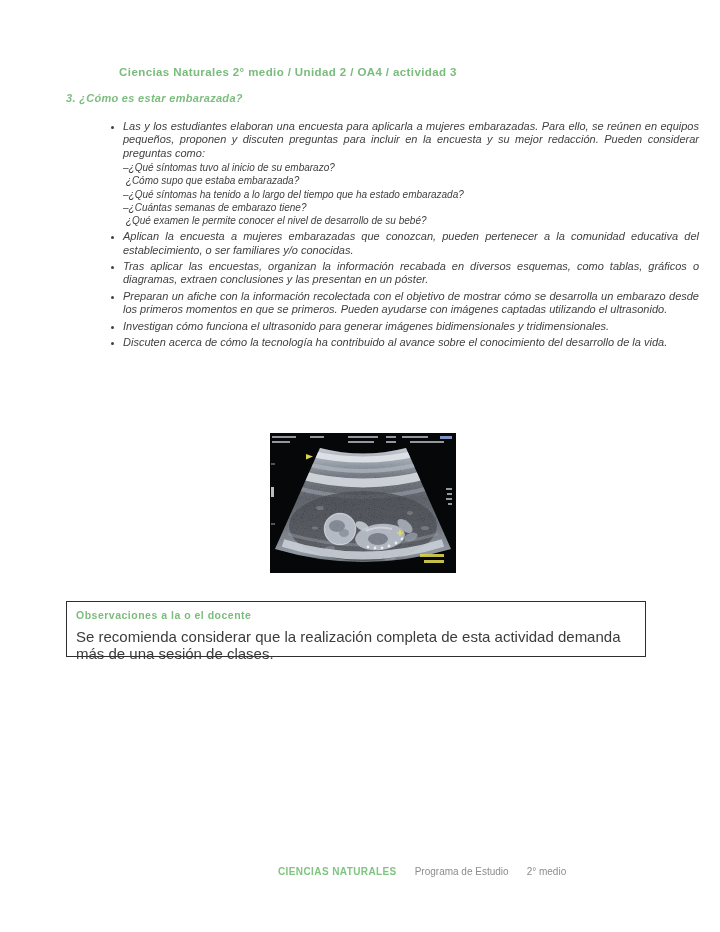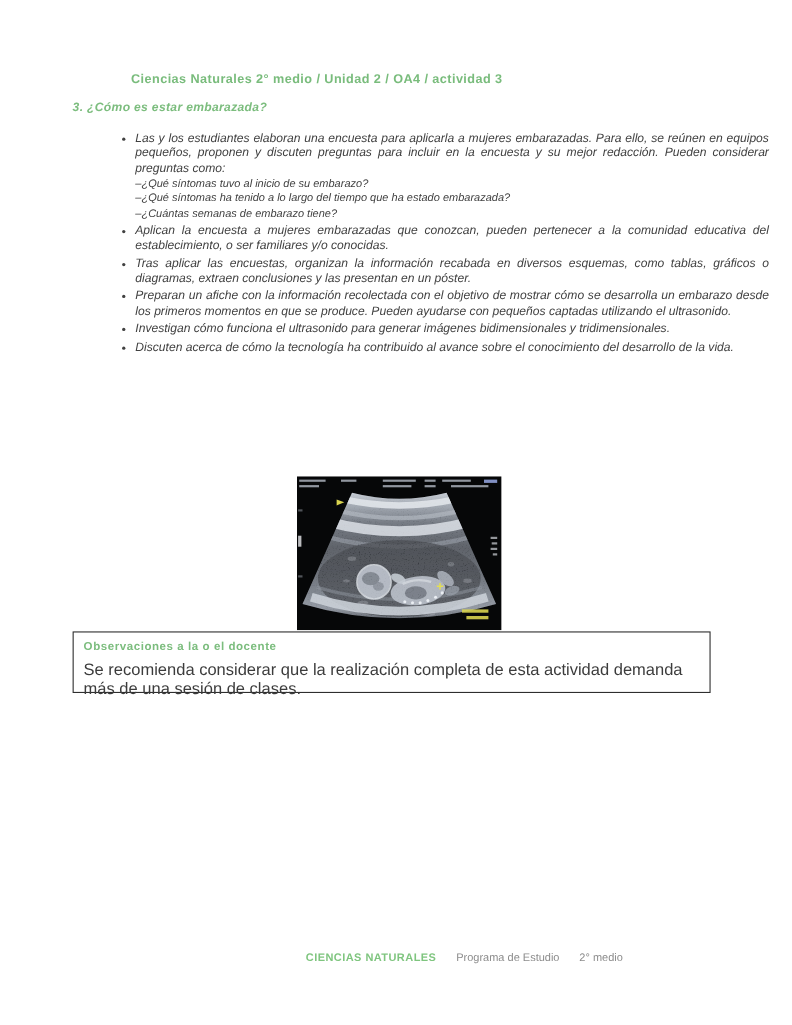--- a/index.html
+++ b/index.html
@@ -26,21 +26,21 @@
   .bullets li::marker{color:#414141;font-size:9px;}
   .subq{margin-top:1px;}
   .subq-line{
     font-size:10px;line-height:13.2px;text-align:left;white-space:pre-wrap;color:#414141;
   }
   .ultrasound{
     position:absolute;top:433px;left:270px;width:186px;height:140px;margin:0;
   }
   .ultrasound svg{display:block;width:186px;height:140px;}
   .obs-box{
-    position:absolute;top:574px;left:66px;width:580px;height:56px;
+    position:absolute;top:601px;left:66px;width:580px;height:56px;
     border:1px solid #2e2e2e;background:#ffffff;box-sizing:border-box;
   }
   .obs-title{
     margin:7px 0 0 9px;font-size:10.5px;letter-spacing:.5px;color:#7cbd7e;font-weight:bold;
   }
   .obs-body{
     margin:7px 9px 0 9px;font-size:15px;color:#3c3c3c;
   }
   .footer{
     position:absolute;top:866px;left:278px;display:flex;align-items:flex-start;gap:18px;
@@ -55,27 +55,29 @@
 
   <div class="doc-header">Ciencias Naturales 2° medio / Unidad 2 / OA4 / actividad 3</div>
 
   <div class="section-title">3. ¿Cómo es estar embarazada?</div>
 
   <ul class="bullets">
     <li>
       <span>Las y los estudiantes elaboran una encuesta para aplicarla a mujeres embarazadas. Para ello, se reúnen en equipos pequeños, proponen y discuten preguntas para incluir en la encuesta y su mejor redacción. Pueden considerar preguntas como:</span>
       <div class="subq">
         <div class="subq-line">–¿Qué síntomas tuvo al inicio de su embarazo?</div>
+        <div class="subq-line"> ¿Cómo supo que estaba embarazada?</div>
         <div class="subq-line">–¿Qué síntomas ha tenido a lo largo del tiempo que ha estado embarazada?</div>
         <div class="subq-line">–¿Cuántas semanas de embarazo tiene?</div>
+        <div class="subq-line"> ¿Qué examen le permite conocer el nivel de desarrollo de su bebé?</div>
       </div>
     </li>
     <li><span>Aplican la encuesta a mujeres embarazadas que conozcan, pueden pertenecer a la comunidad educativa del establecimiento, o ser familiares y/o conocidas.</span></li>
     <li><span>Tras aplicar las encuestas, organizan la información recabada en diversos esquemas, como tablas, gráficos o diagramas, extraen conclusiones y las presentan en un póster.</span></li>
-    <li><span>Preparan un afiche con la información recolectada con el objetivo de mostrar cómo se desarrolla un embarazo desde los primeros momentos en que se produce. Pueden ayudarse con pequeños captadas utilizando el ultrasonido.</span></li>
+    <li><span>Preparan un afiche con la información recolectada con el objetivo de mostrar cómo se desarrolla un embarazo desde los primeros momentos en que se primeros. Pueden ayudarse con imágenes captadas utilizando el ultrasonido.</span></li>
     <li><span>Investigan cómo funciona el ultrasonido para generar imágenes bidimensionales y tridimensionales.</span></li>
     <li><span>Discuten acerca de cómo la tecnología ha contribuido al avance sobre el conocimiento del desarrollo de la vida.</span></li>
   </ul>
 
   <figure class="ultrasound">
     <svg viewBox="0 0 186 140" xmlns="http://www.w3.org/2000/svg">
       <defs>
         <linearGradient id="fanGrad" x1="0" y1="0" x2="0" y2="1">
           <stop offset="0%" stop-color="#b7bdc6"></stop>
           <stop offset="10%" stop-color="#8a919b"></stop>

